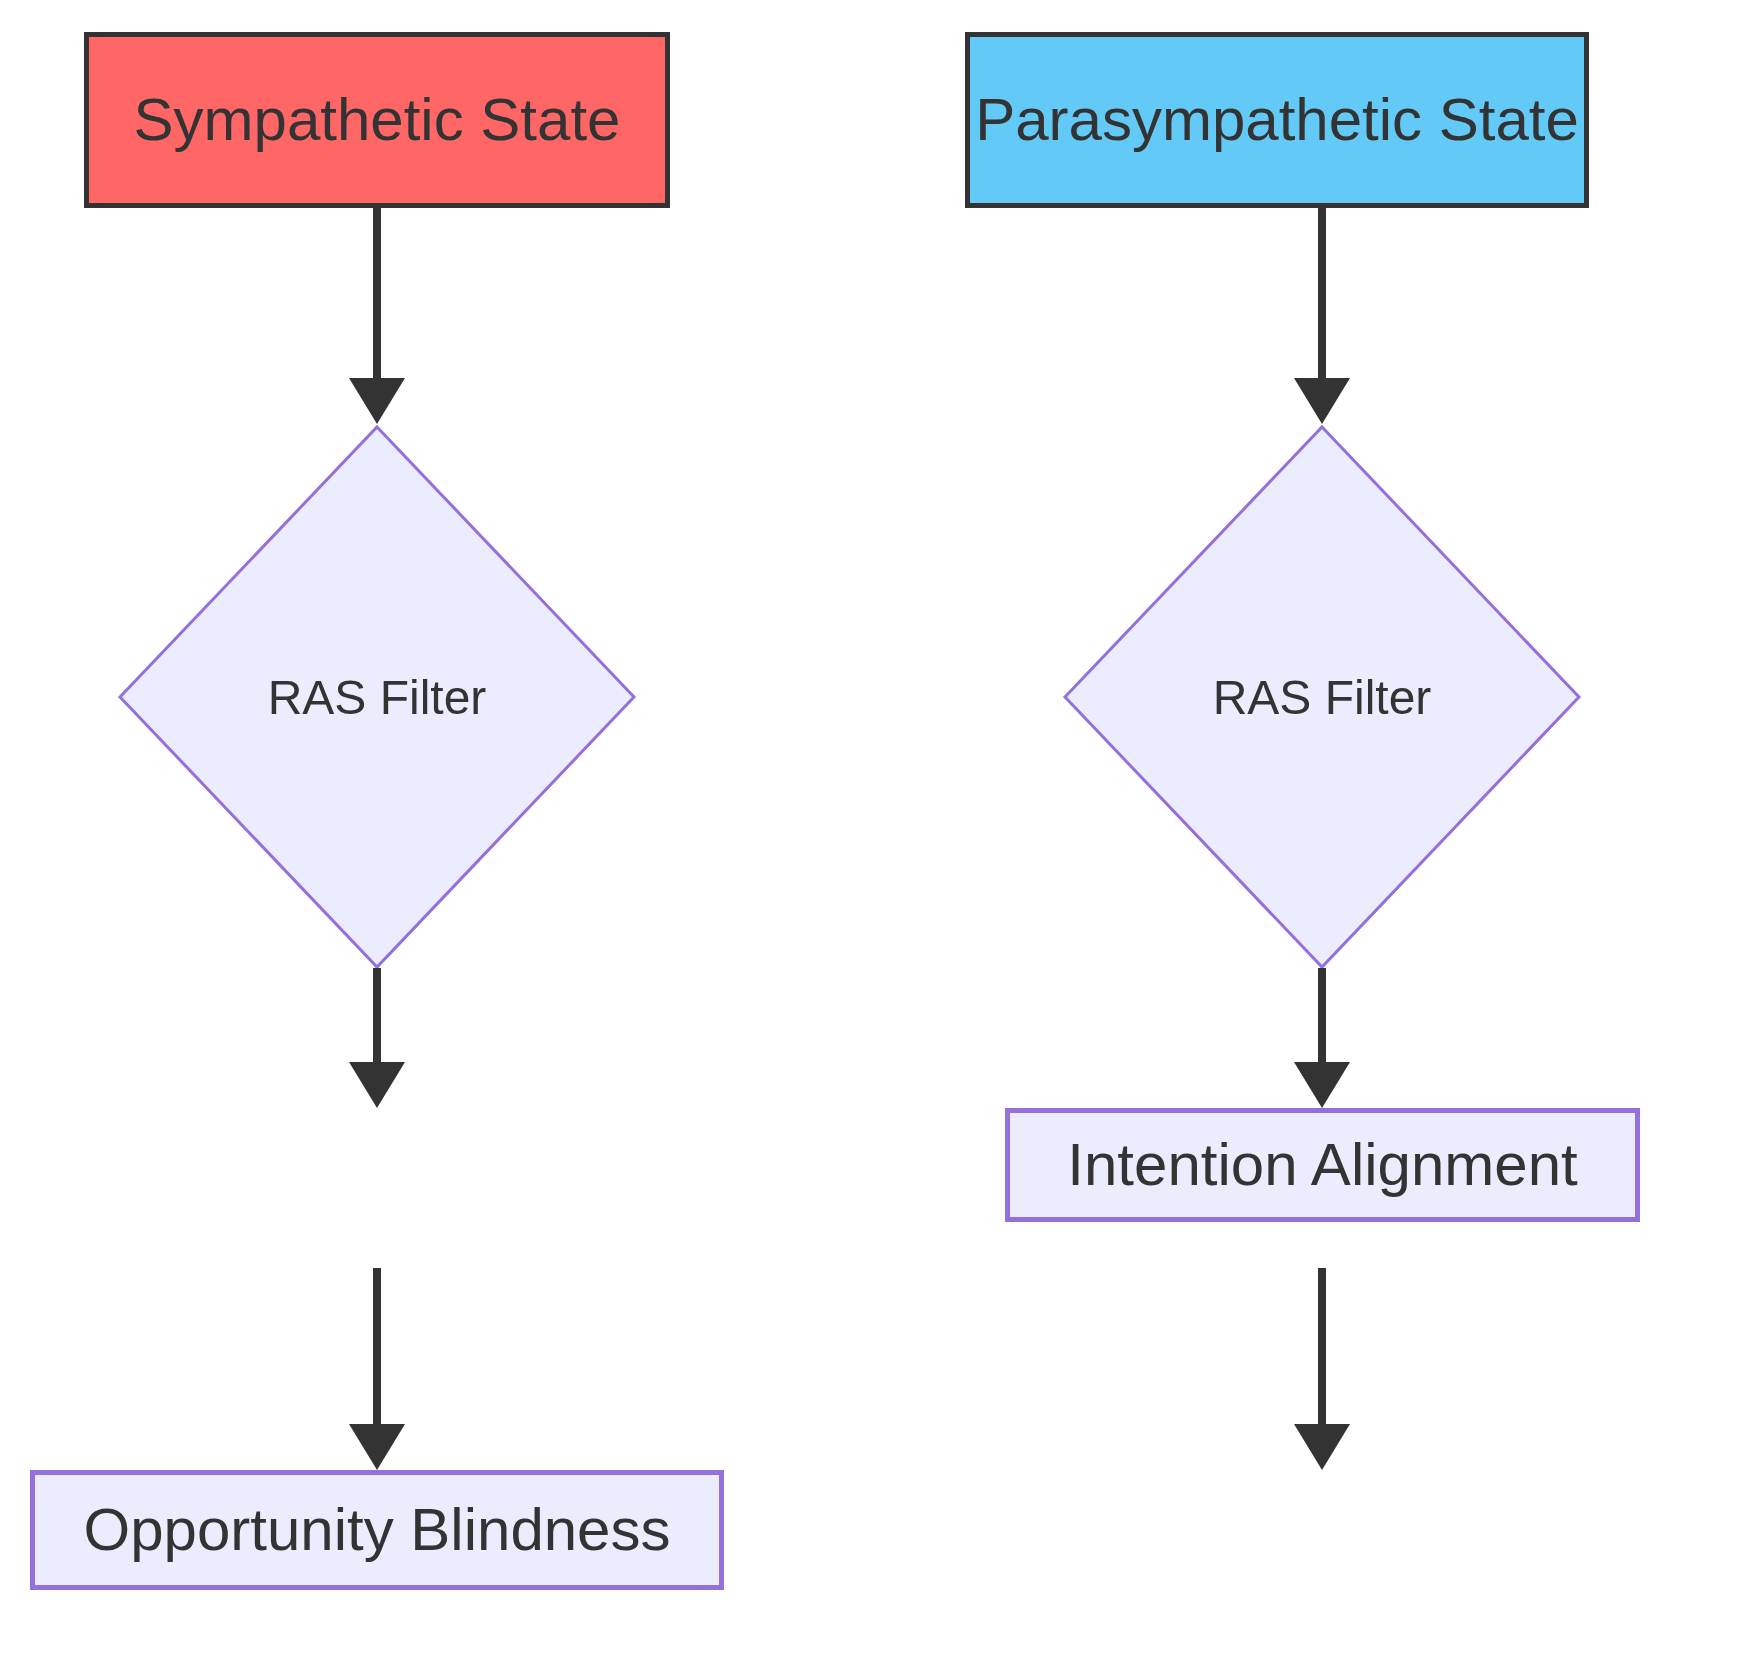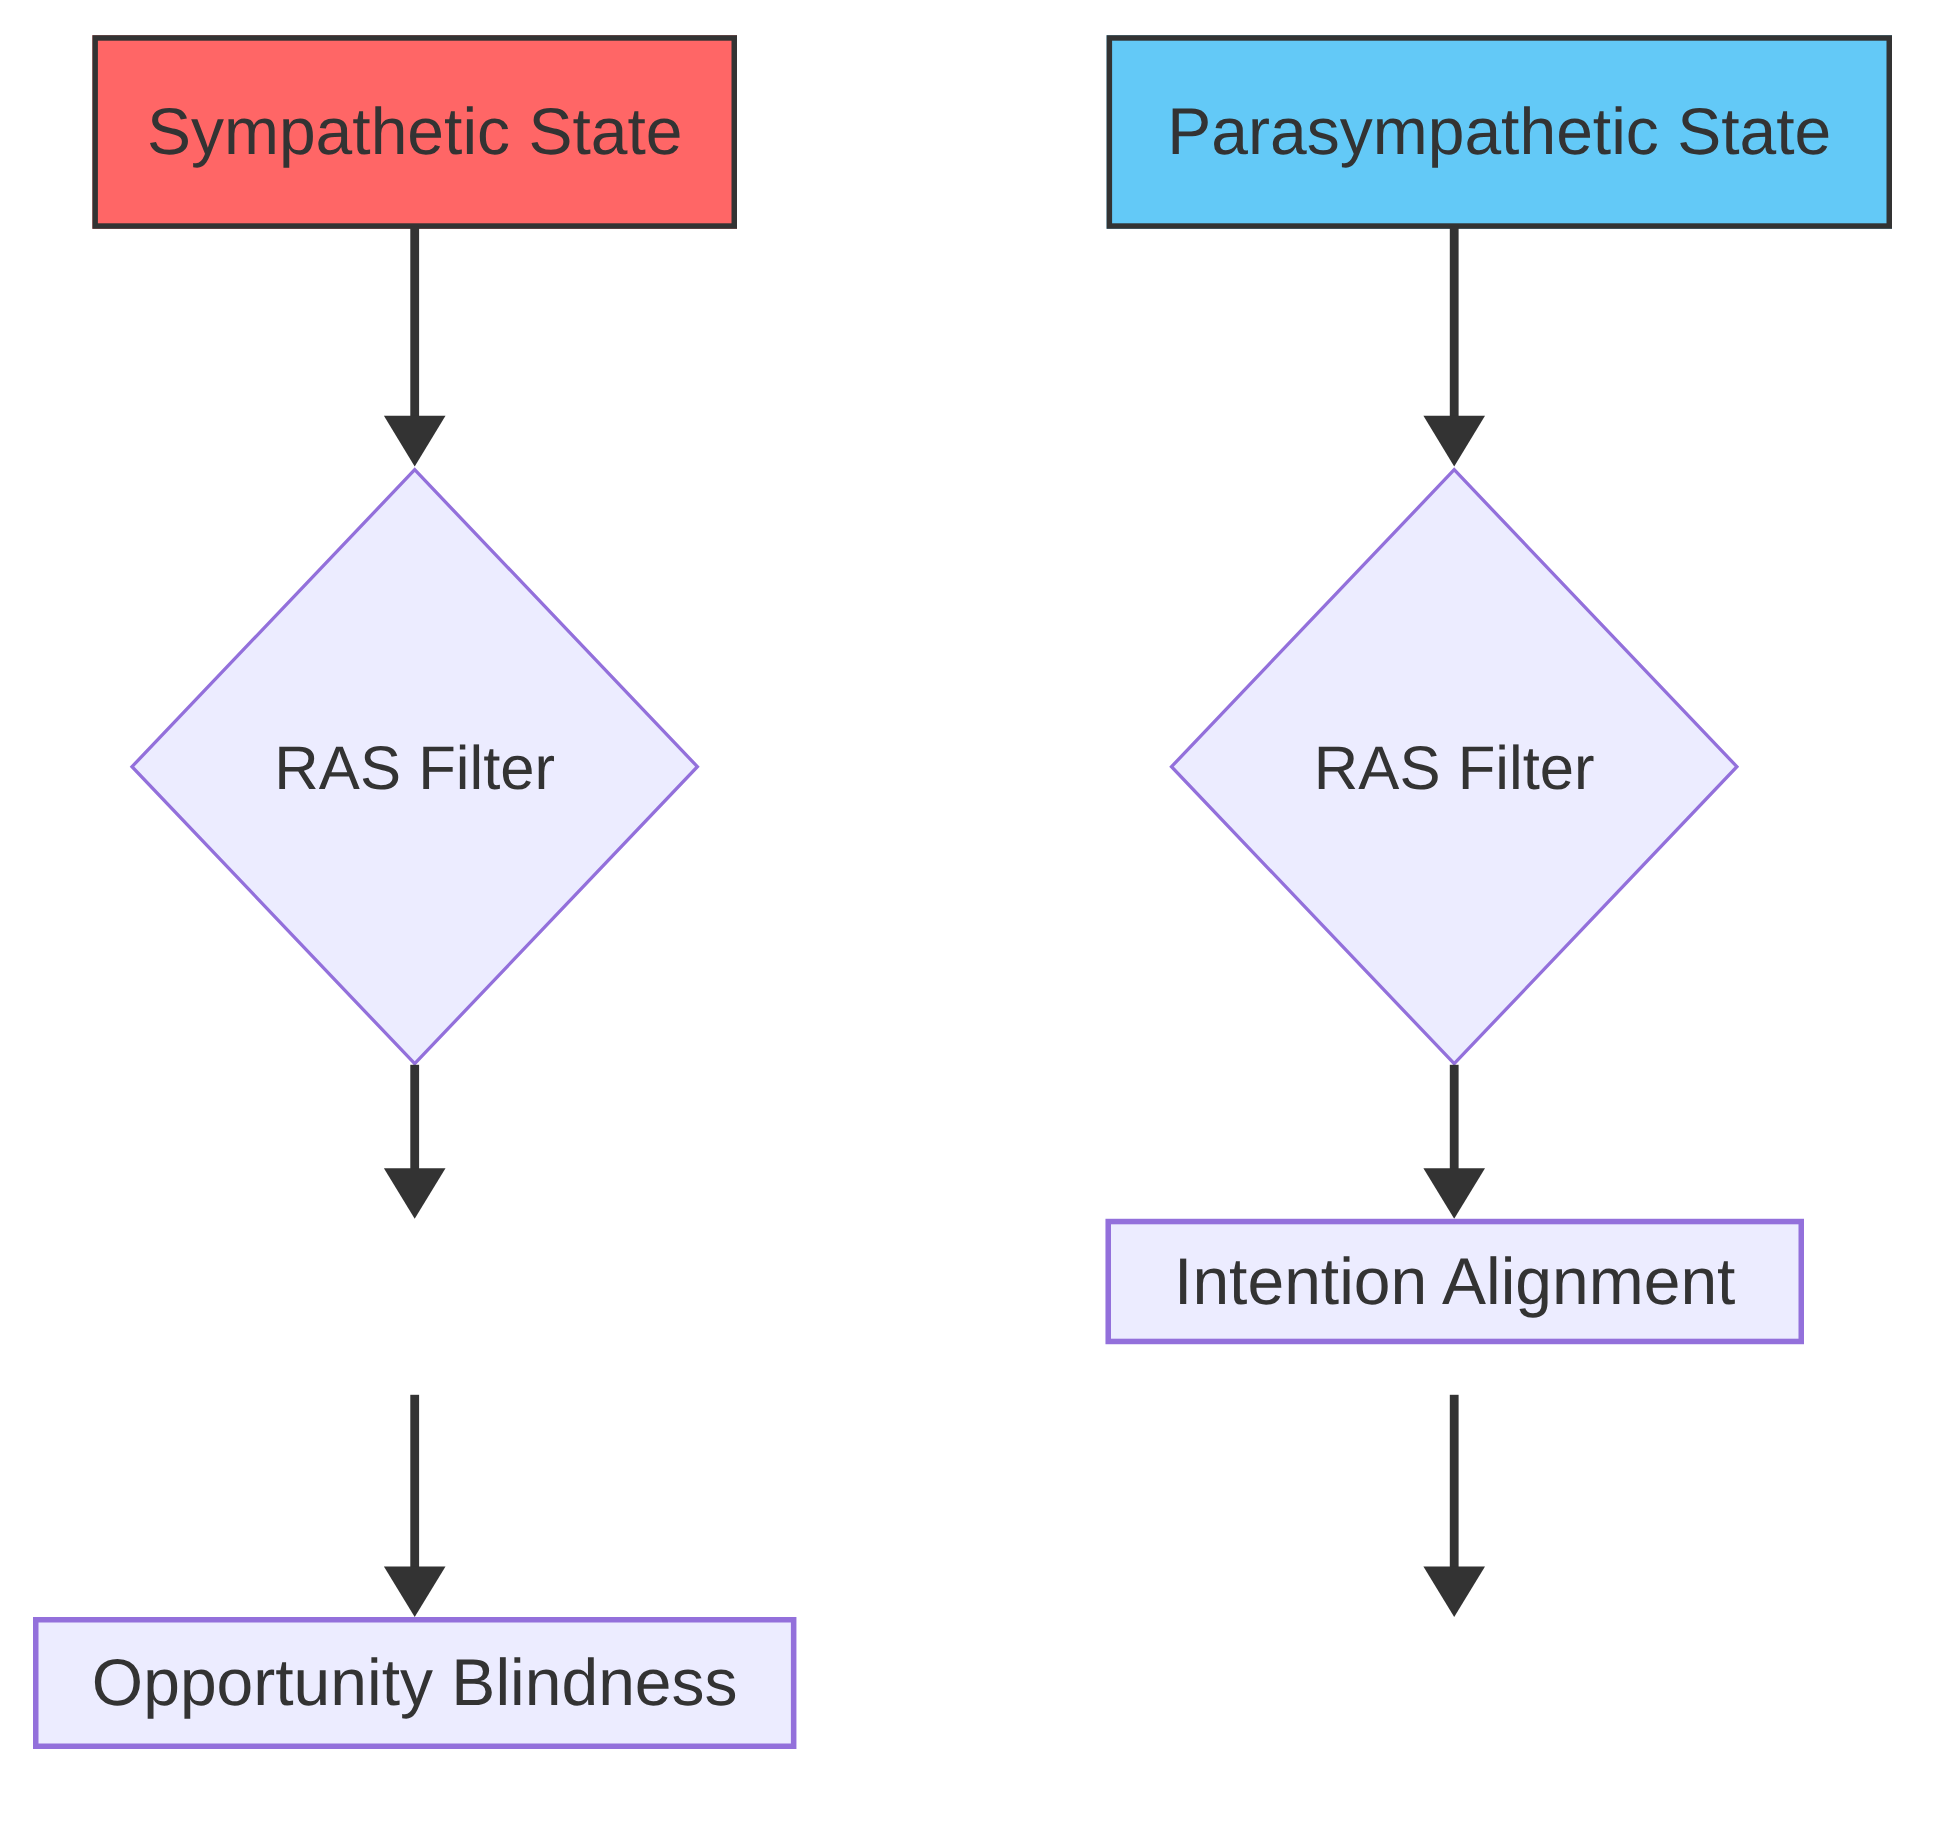--- a/index.html
+++ b/index.html
@@ -57,21 +57,21 @@
   }
   .diamond-label {
     position: absolute;
     left: 0;
     top: 0;
     width: 100%;
     height: 100%;
     display: flex;
     align-items: center;
     justify-content: center;
-    font-size: 56px;
+    font-size: 48px;
     white-space: nowrap;
   }
   .arrow-shaft {
     position: absolute;
     width: 8px;
     background: var(--arrow);
   }
   .arrow-head {
     position: absolute;
     width: 0;
@@ -104,21 +104,21 @@
   <div class="arrow-head" style="left:349px; top:1062px;"></div>
 
 
   <div class="arrow-shaft" style="left:373px; top:1268px; height:160px;"></div>
   <div class="arrow-head" style="left:349px; top:1424px;"></div>
 
   <div class="node lavender" style="left:30px; top:1470px; width:694px; height:120px;">
     <span>Opportunity Blindness</span>
   </div>
 
-  <div class="node state-blue" style="left:1006px; top:32px; width:714px; height:176px;">
+  <div class="node state-blue" style="left:965px; top:32px; width:624px; height:176px;">
     <span>Parasympathetic State</span>
   </div>
 
   <div class="arrow-shaft" style="left:1318px; top:206px; height:178px;"></div>
   <div class="arrow-head" style="left:1294px; top:378px;"></div>
 
   <div class="diamond-wrap" style="left:1062px; top:424px; width:520px; height:546px;">
     <svg viewBox="0 0 520 546" preserveAspectRatio="none">
       <polygon points="260,3 517,273 260,543 3,273"></polygon>
     </svg>

